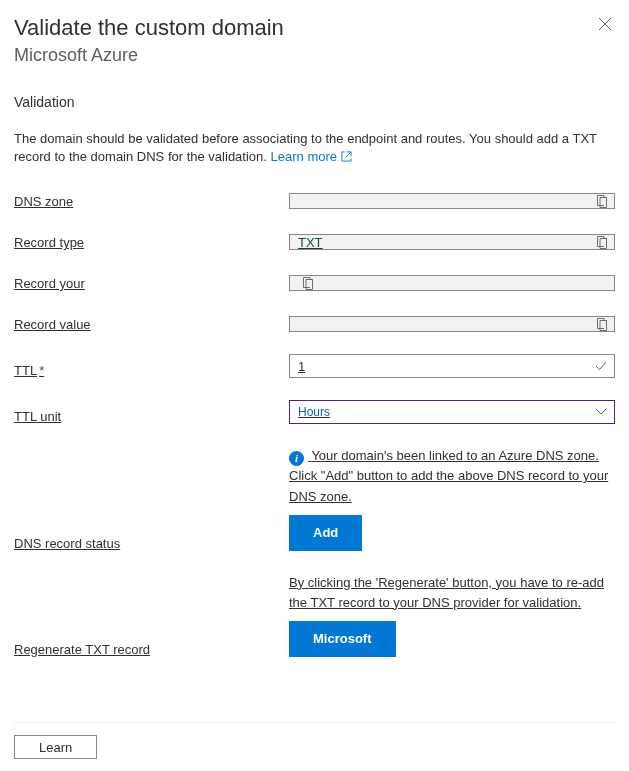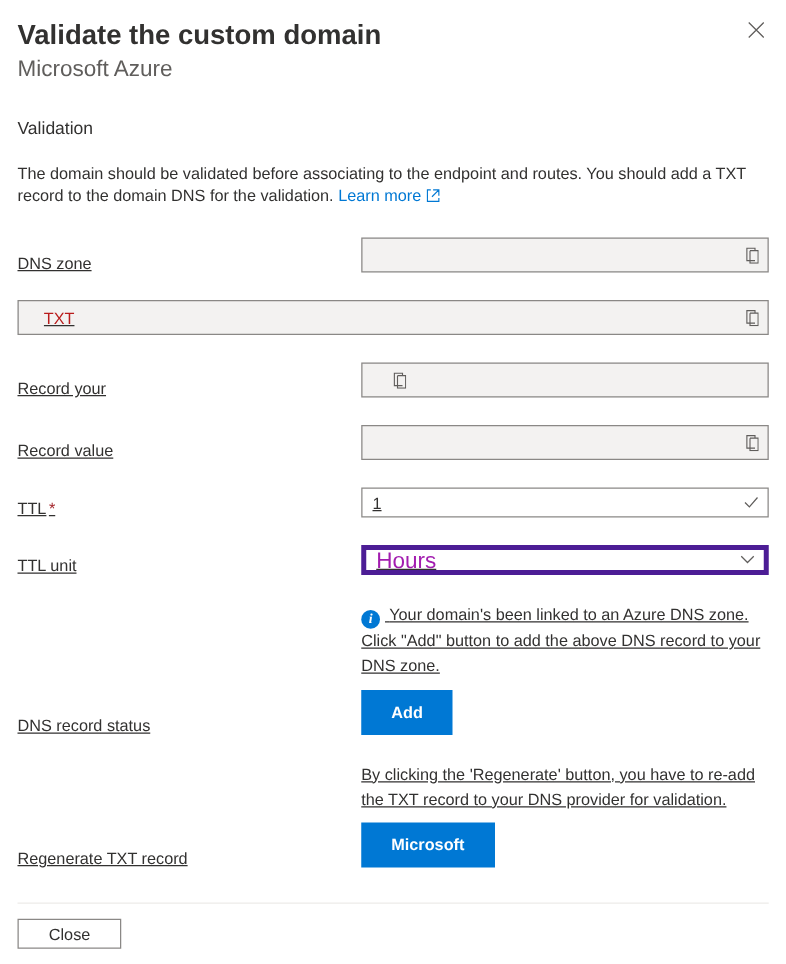--- a/index.html
+++ b/index.html
@@ -22,21 +22,21 @@
       display: flex;
       flex-direction: column;
     }
     .header-row {
       display: flex;
       justify-content: space-between;
       align-items: flex-start;
     }
     .title {
       font-size: 22px;
-      font-weight: 700;
+      font-weight: 400;
       color: #323130;
       line-height: 1.3;
     }
     .subtitle {
       font-size: 18px;
       color: #605e5c;
       margin-top: 2px;
     }
     .close-x {
       cursor: pointer;
@@ -92,24 +92,24 @@
       margin-left: 2px;
     }
     .form-control {
       flex: 1;
     }
     .readonly-field {
       display: flex;
       align-items: center;
       border: 1px solid #8a8886;
       background: #f3f2f1;
-      height: 28px;
-      padding: 0 4px 0 20px;
-      font-size: 13px;
-      color: #b91c1c;
+      height: 16px;
+      padding: 0 4px 0 8px;
+      font-size: 13px;
+      color: #14532d;
     }
     .readonly-field .value {
       flex: 1;
       white-space: nowrap;
       overflow: hidden;
       text-overflow: ellipsis;
     }
     .copy-icon {
       width: 18px;
       height: 18px;
@@ -139,26 +139,26 @@
       display: flex;
       align-items: center;
       justify-content: center;
       color: #605e5c;
       cursor: pointer;
     }
     .check-icon svg { width: 12px; height: 12px; }
     .select-field {
       display: flex;
       align-items: center;
-      border: 4px solid #4c1d95;
+      border: 1px solid #4c1d95;
       background: #ffffff;
       height: 24px;
       padding: 0 4px 0 8px;
-      font-size: 18px;
-      color: #a21caf;
+      font-size: 12px;
+      color: #0369a1;
       cursor: pointer;
     }
     .select-field .value {
       flex: 1;
     }
     .chevron-icon {
       width: 18px;
       height: 18px;
       display: flex;
       align-items: center;
@@ -254,20 +254,21 @@
           <span class="copy-icon">
             <svg viewBox="0 0 12 13">
                 <path d="M2.5 0.5 H9 V2.5 H11.5 V12.5 H5 V10.5 H2.5 Z M5 2.5 V10.5 H9 M5 2.5 H11.5" stroke="currentColor" stroke-width="0.9" fill="none"></path>
               </svg>
           </span>
         </div>
       </div>
     </div>
 
     <div class="form-row">
+      <div class="form-label">Record type</div>
       <div class="form-control">
         <div class="readonly-field">
           <span class="value">TXT</span>
           <span class="copy-icon">
             <svg viewBox="0 0 12 13">
                 <path d="M2.5 0.5 H9 V2.5 H11.5 V12.5 H5 V10.5 H2.5 Z M5 2.5 V10.5 H9 M5 2.5 H11.5" stroke="currentColor" stroke-width="0.9" fill="none"></path>
               </svg>
           </span>
         </div>
       </div>
@@ -347,16 +348,16 @@
         <div class="info-block">
           <span>By clicking the 'Regenerate' button, you have to re-add the TXT record to your DNS provider for validation.</span>
         </div>
         <button class="primary-button">Microsoft</button>
       </div>
     </div>
 
   </div>
 
   <div class="footer">
-    <button class="secondary-button">Close</button>
+    <button class="secondary-button">Learn</button>
   </div>
 
 </div>
 
 </body></html>

